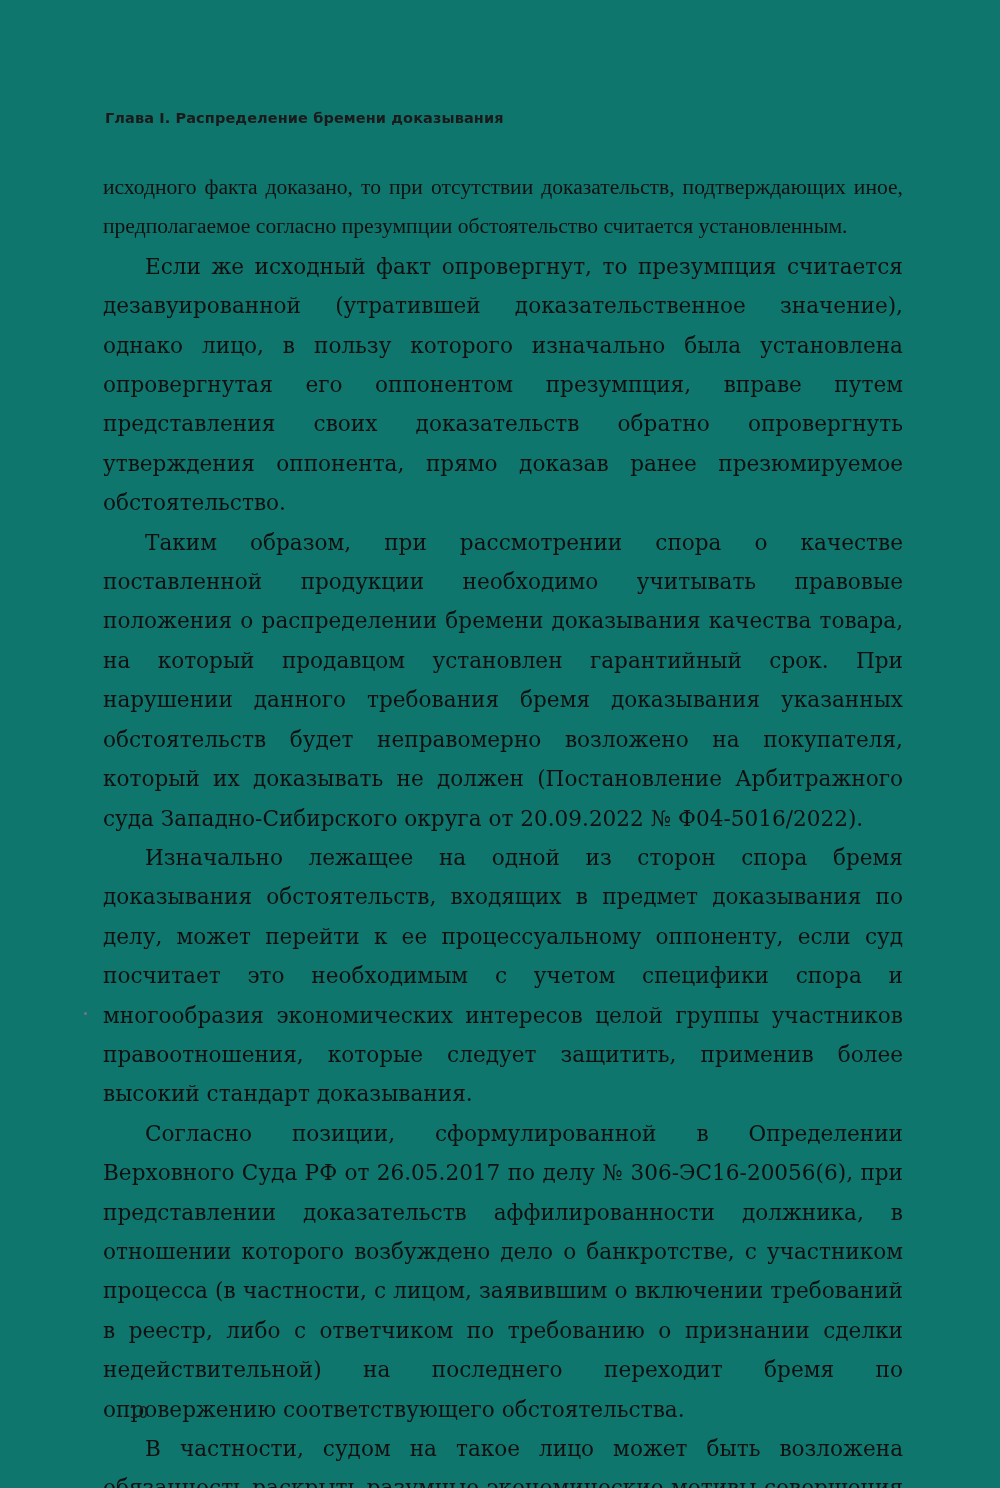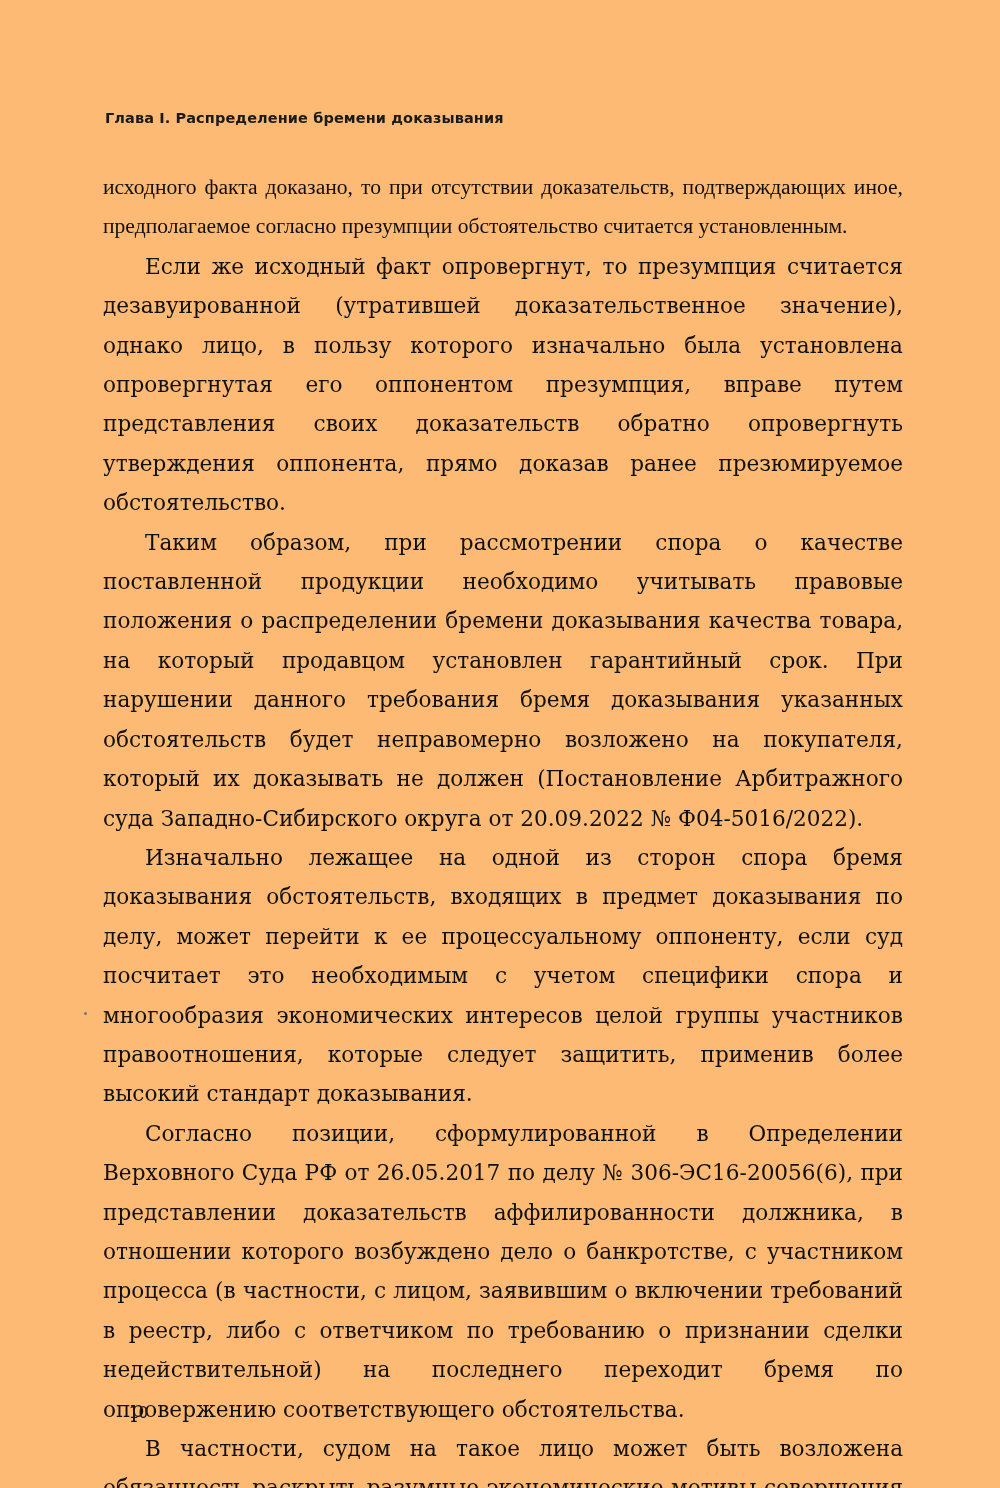--- a/index.html
+++ b/index.html
@@ -15,21 +15,21 @@
     color: #111111;
     position: relative;
     overflow: hidden;
   }
   .page {
     position: absolute;
     left: 0;
     top: 0;
     width: 1000px;
     height: 1488px;
-    background: #fdba74;
+    background: #0f766e;
   }
   .running-head {
     position: absolute;
     left: 105px;
     top: 110px;
     width: 800px;
     font-family: "DejaVu Sans", sans-serif;
     font-size: 14.5px;
     font-weight: 700;
     letter-spacing: 0.1px;

